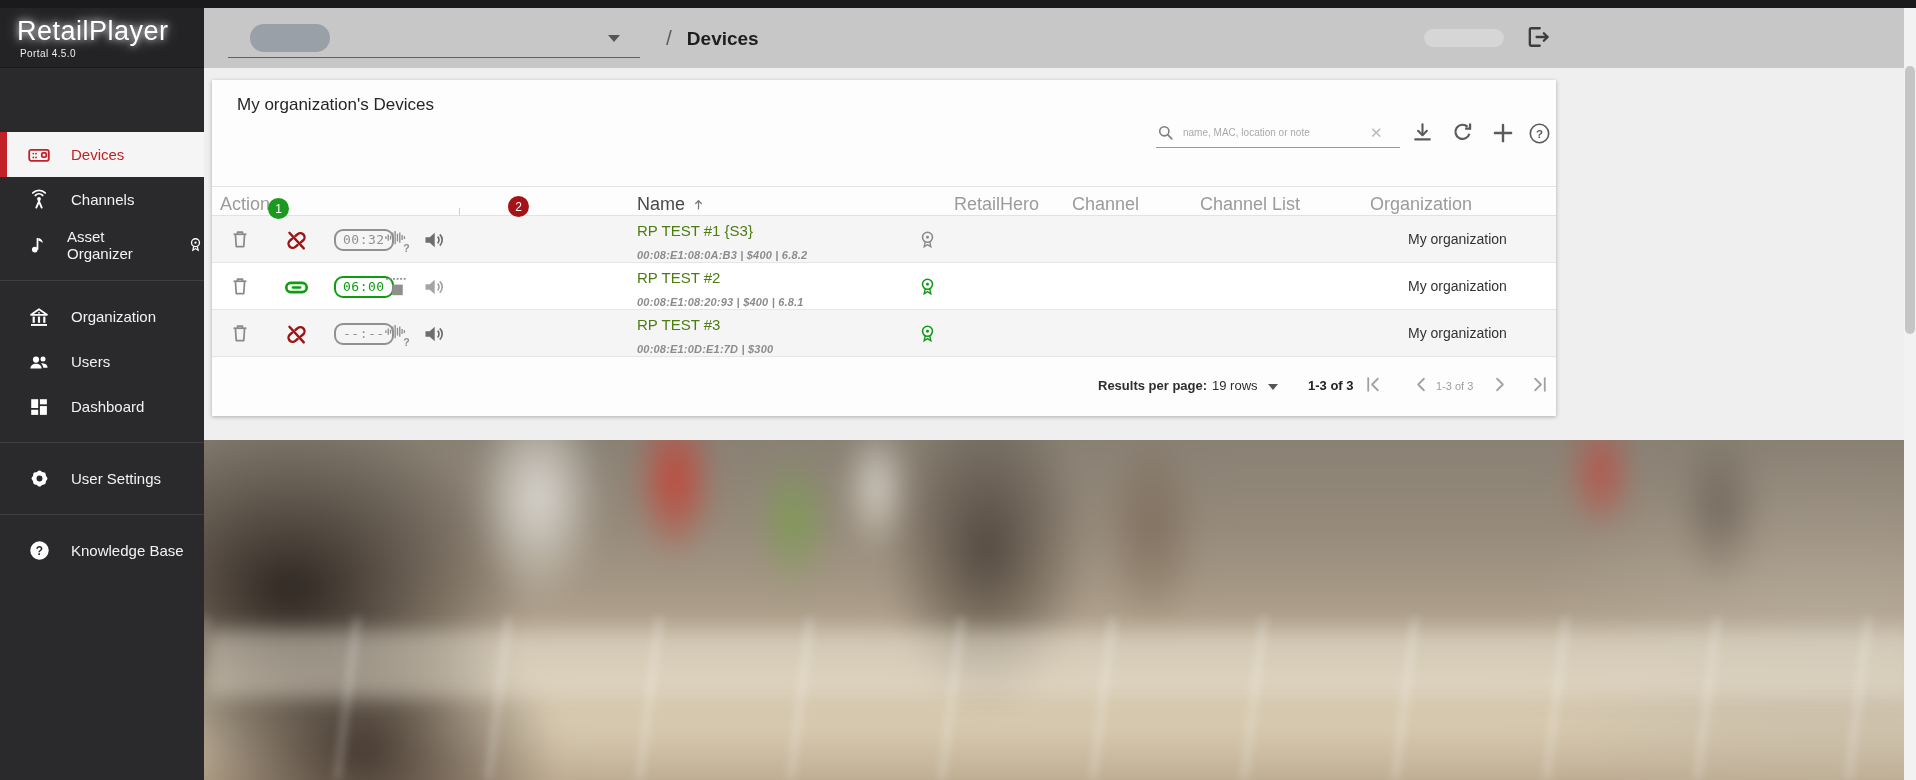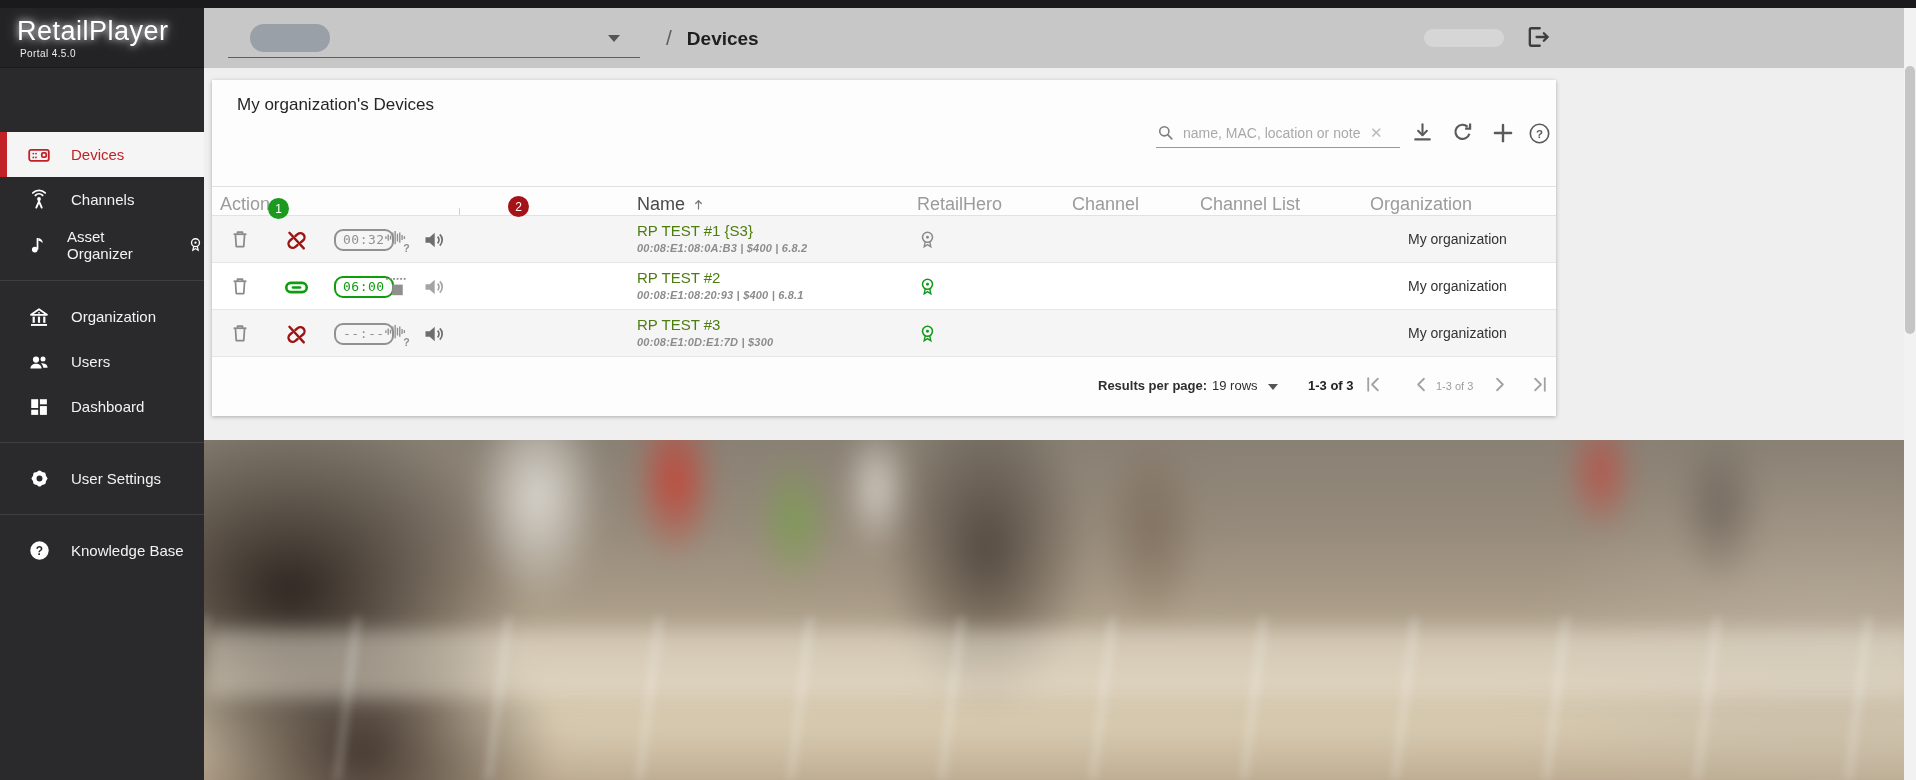--- a/index.html
+++ b/index.html
@@ -48,21 +48,21 @@
   .tb-badge { position:absolute; width:21px; height:21px; border-radius:50%; color:#fff; font-size:12px;
               display:flex; align-items:center; justify-content:center; z-index:2; font-weight:400; }
   .badge-green { background:#1b9a1f; }
   .badge-red { background:#a41318; }
   .tb-divider { position:absolute; left:247px; top:128px; width:1px; height:44px; background:#cfcfcf; }
 
   .search-wrap { position:absolute; left:944px; top:38px; width:244px; height:30px;
                  border-bottom:1px solid #9a9a9a; display:flex; align-items:center; }
   .search-wrap .sicon { color:#7d7d7d; margin-right:8px; flex:0 0 auto; }
   .search-input { border:none; outline:none; background:transparent; font-family:"Liberation Sans",sans-serif;
-                  font-size:14px; color:#be185d; width:185px; }
+                  font-size:10px; color:#be185d; width:185px; }
   .search-input::placeholder { color:#a9a9a9; }
   .clear-x { color:#b9b9b9; font-size:15px; cursor:pointer; margin-left:2px; }
   .act-icon { position:absolute; top:40px; color:#5a5a5a; cursor:pointer; }
 
   
   .thead { position:absolute; left:0; top:106px; width:1344px; height:30px;
            border-top:1px solid #e2e2e2; border-bottom:1px solid #e2e2e2; }
   .th { position:absolute; top:7px; font-size:18px; color:#9b9b9b; cursor:pointer; }
   .th.sorted { color:#4a4a4a; display:flex; align-items:center; gap:6px; }
   .trow { position:absolute; left:0; width:1344px; height:47px; border-bottom:1px solid #e6e6e6; }
@@ -75,21 +75,21 @@
   .green-ico { color:#0d9e0d; }
   .chip { position:absolute; left:122px; top:13px; font-family:"DejaVu Sans Mono", monospace; font-size:13px;
           padding:1px 7px 2px; border-radius:9px; border:2px solid; letter-spacing:.5px; }
   .chip-gray { color:#919191; border-color:#919191; }
   .chip-green { color:#0d9e0d; border-color:#0d9e0d; }
   .ico-wave { left:172px; color:#8f8f8f; }
   .ico-speaker { left:210px; color:#6e6e6e; }
   .dim { opacity:.62; }
   .cell-name { position:absolute; left:425px; top:6px; }
   .devname { font-size:15px; color:#4d7c0f; cursor:pointer; }
-  .devdetails { font-size:11px; font-style:italic; font-weight:700; color:#8c8c8c; margin-top:3px; letter-spacing:.2px; }
+  .devdetails { font-size:11px; font-style:italic; font-weight:700; color:#8c8c8c; margin-top:10px; letter-spacing:.2px; }
   .cell-hero { position:absolute; left:705px; top:12px; }
   .hero-gray { color:#8b8b8b; }
   .hero-green { color:#12991a; }
   .cell-org { position:absolute; left:1196px; top:15px; font-size:14px; color:#333; }
 
   
   .pagination { position:absolute; left:0; top:276px; width:1344px; height:60px; }
   .pg { position:absolute; top:22px; }
   .pg-label { left:886px; font-size:13px; font-weight:700; color:#2e2e2e; }
   .pg-rows { left:1000px; font-size:13px; color:#2e2e2e; cursor:pointer; }
@@ -373,21 +373,21 @@
 
     <div class="thead">
       <div class="th" style="left:8px;">Actions</div>
       <div class="th sorted" style="left:425px;">
         <span>Name</span>
         <svg width="15" height="15" viewBox="0 0 24 24" fill="none" stroke="#777" stroke-width="2" stroke-linecap="round" stroke-linejoin="round">
           <path d="M12 19 V6"></path>
             <path d="M7.5 10.5 L12 6 L16.5 10.5"></path>
         </svg>
       </div>
-      <div class="th" style="left:705px;">RetailHero</div>
+      <div class="th" style="left:742px;">RetailHero</div>
       <div class="th" style="left:860px;">Channel</div>
       <div class="th" style="left:988px;">Channel List</div>
       <div class="th" style="left:1158px;">Organization</div>
     </div>
 
     <div class="trow odd" style="top:136px;">
       <span class="rowico ico-trash">
         <svg width="22" height="22" viewBox="0 0 24 24" fill="none" stroke="currentColor" stroke-width="1.9" stroke-linejoin="round">
           <path d="M5 6.8 h14"></path>
             <path d="M9.3 6.8 V4.6 h5.4 v2.2"></path>

